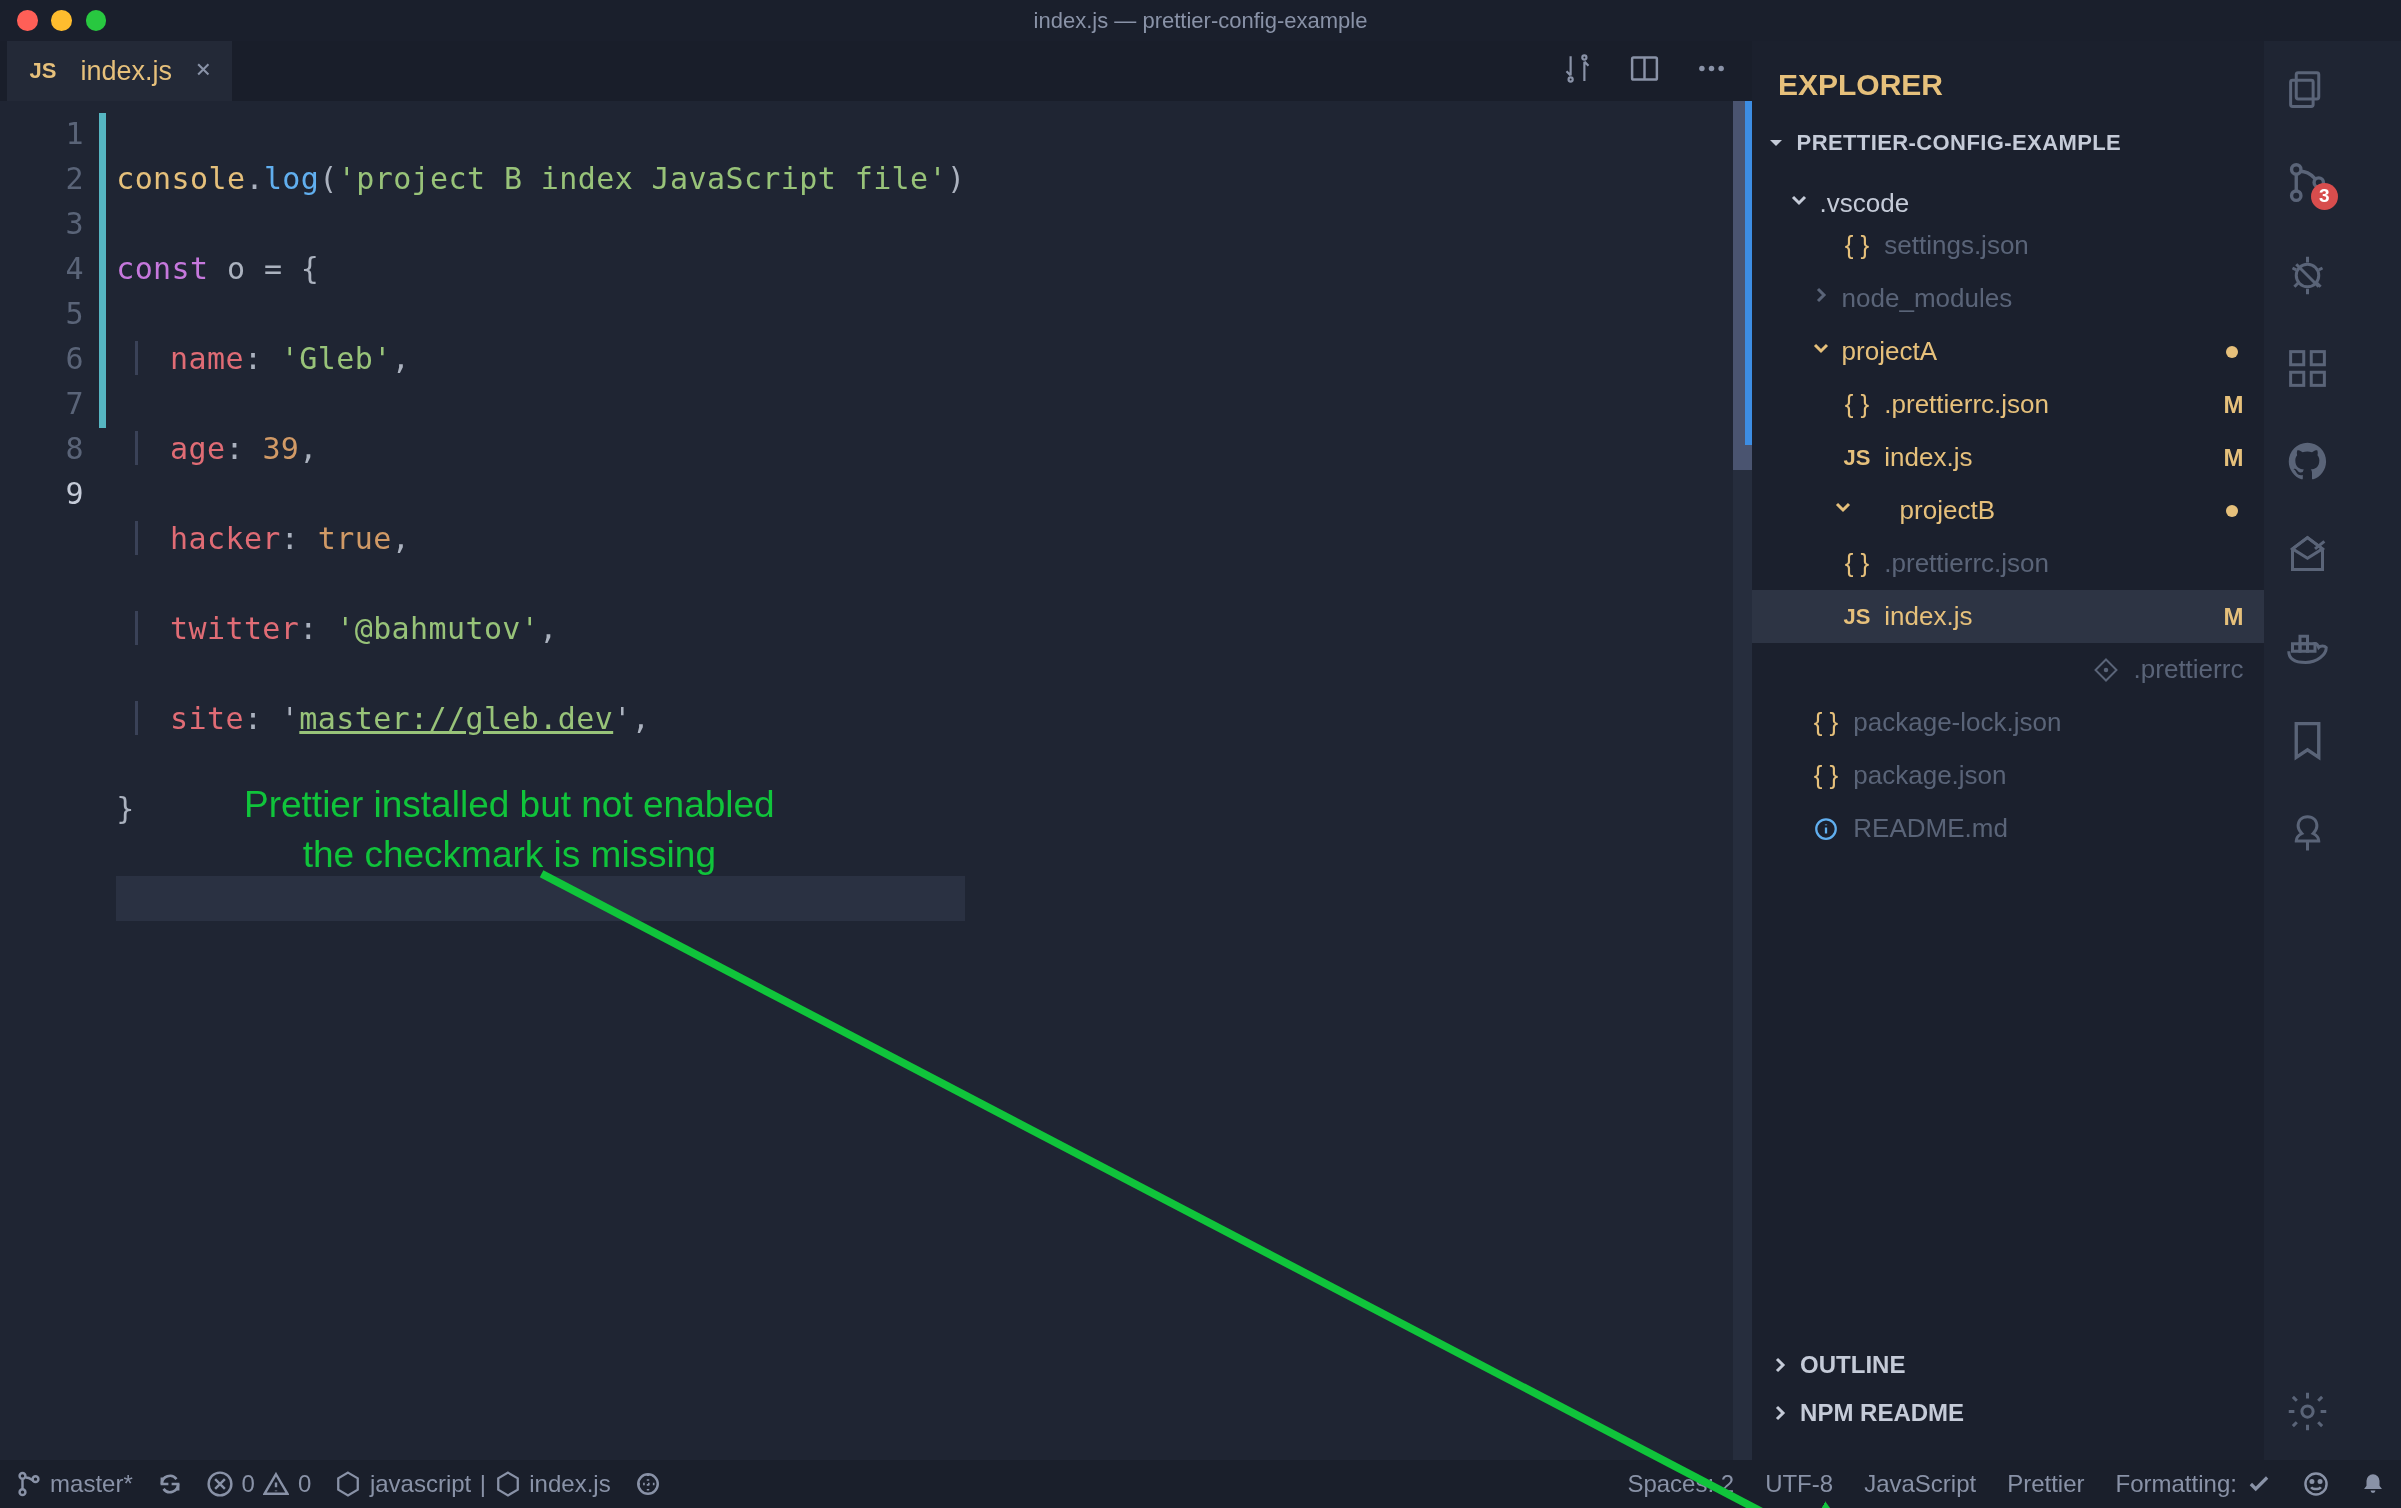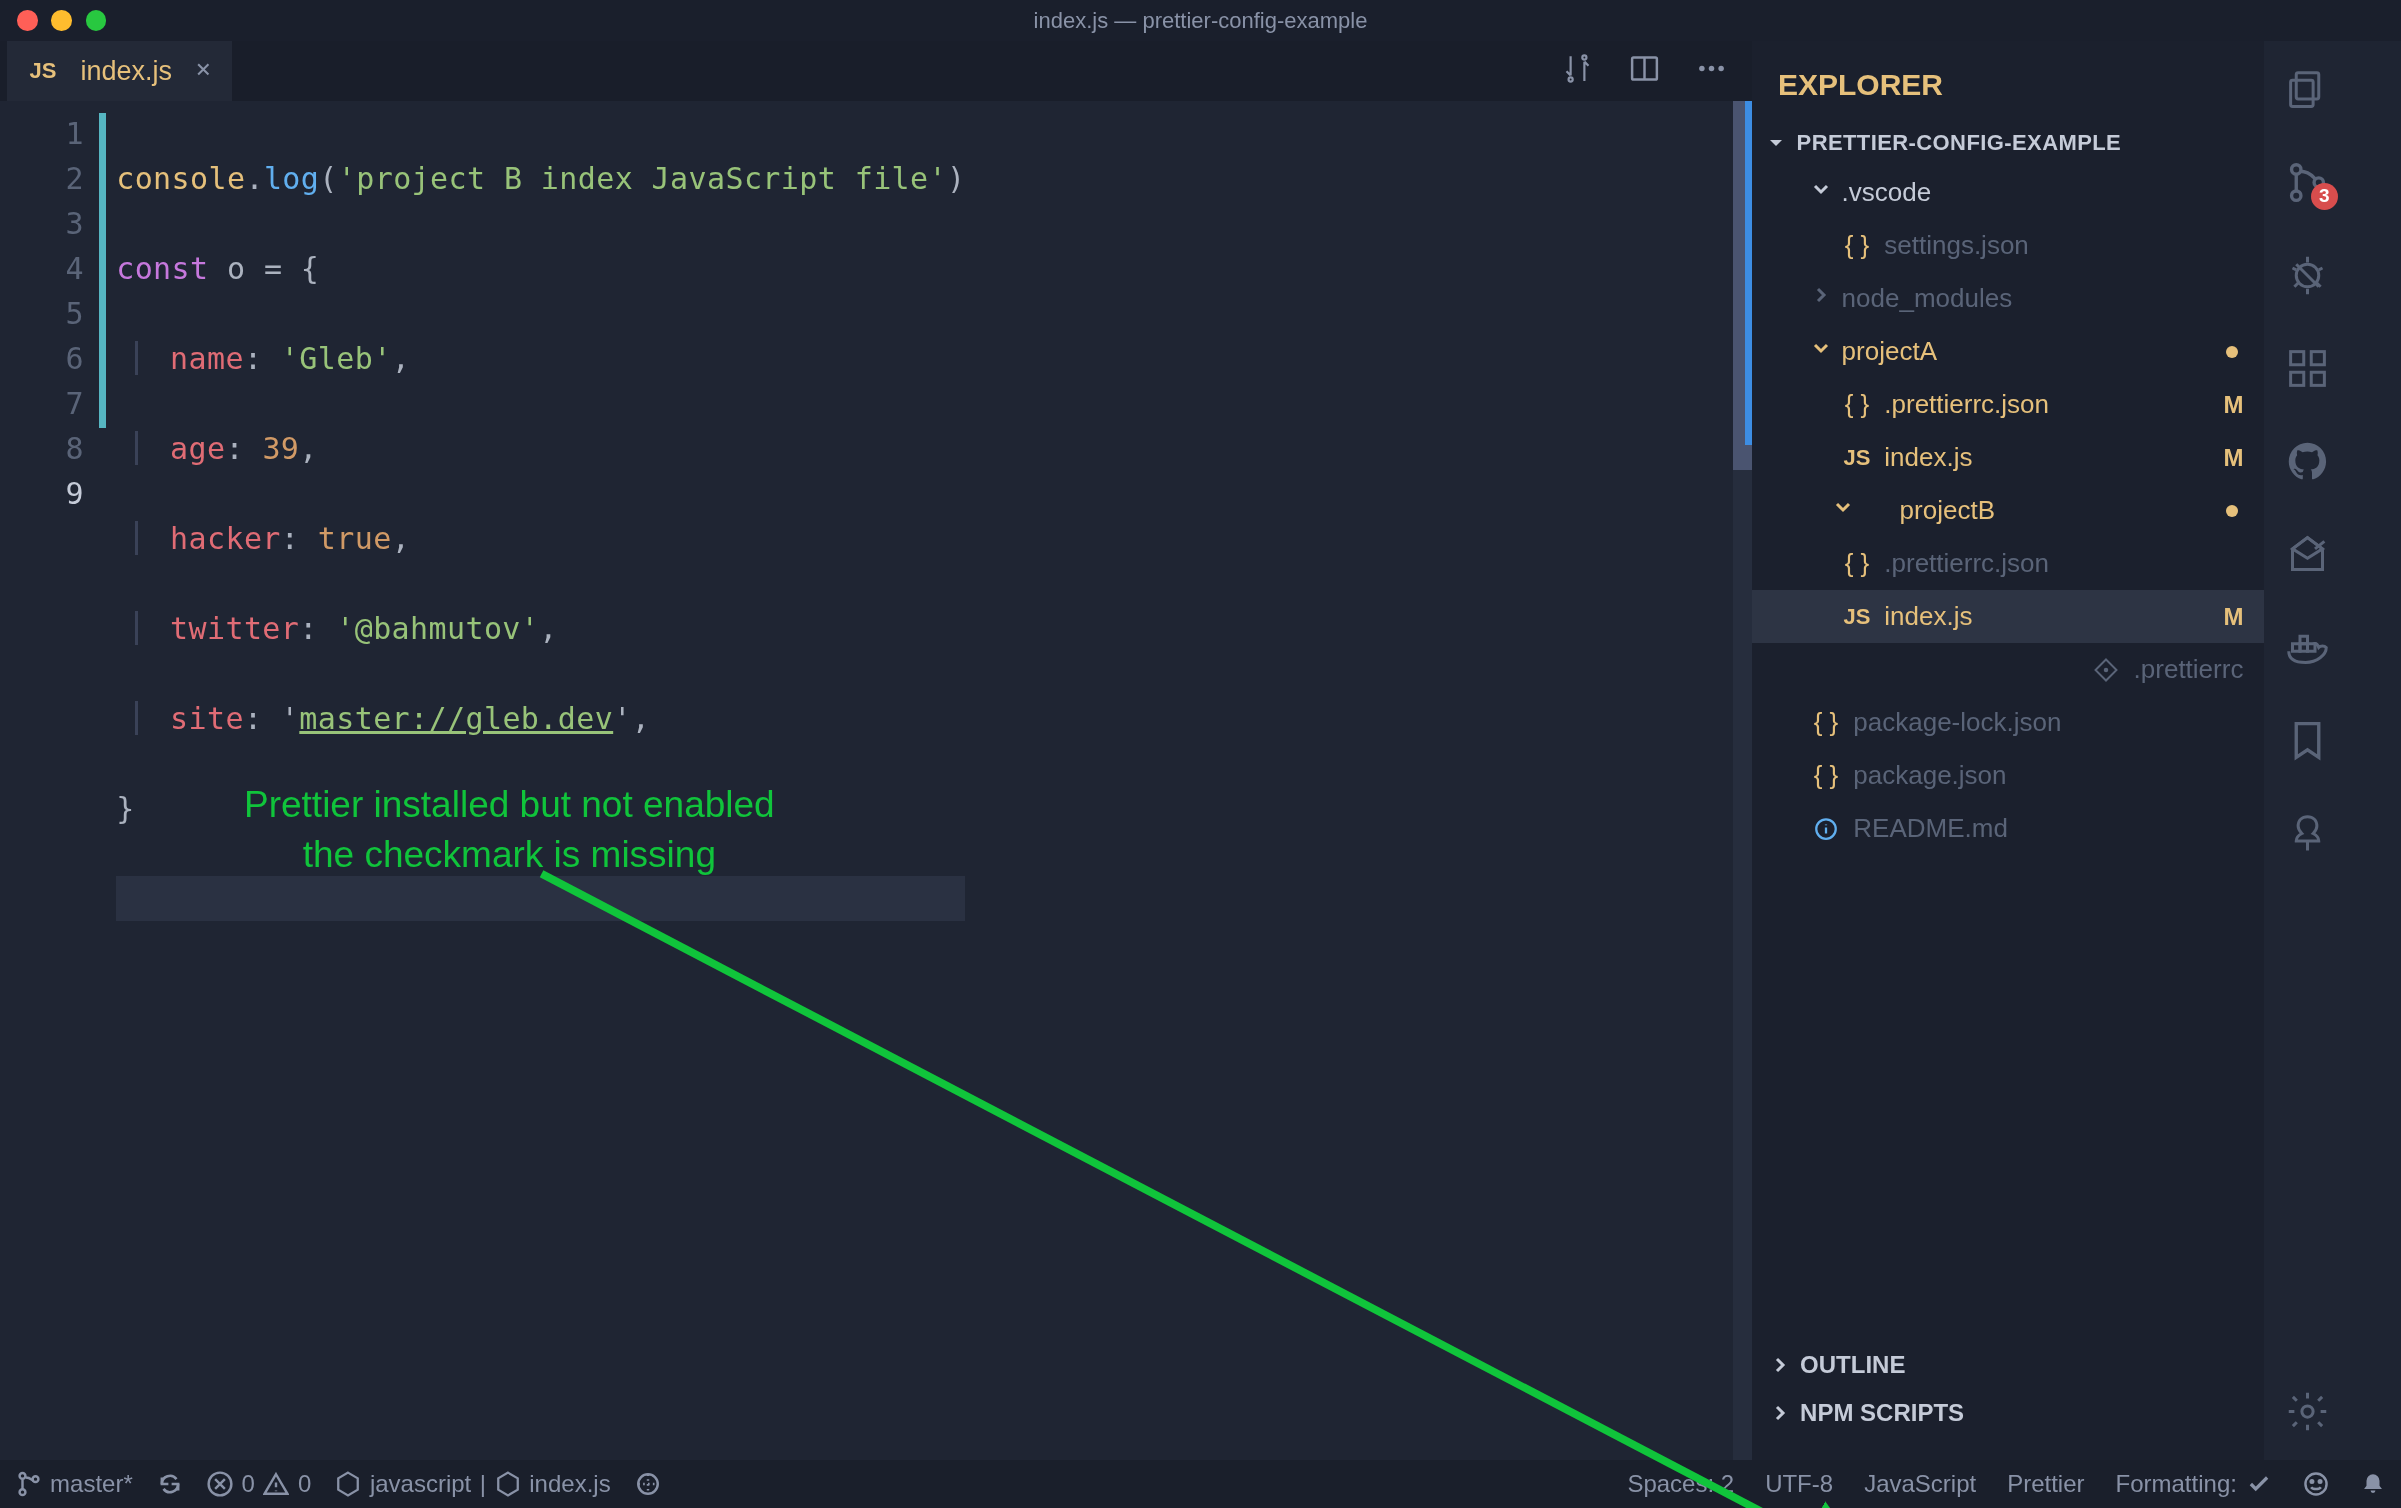--- a/index.html
+++ b/index.html
@@ -211,21 +211,21 @@
 
   <div class="explorer">
     <div class="exp-title">EXPLORER</div>
     <div class="section-hdr bold">
       <span class="chev"><svg viewBox="0 0 16 16" fill="currentColor">
             <path d="M4 6l4 4 4-4"></path>
           </svg></span>
       <span>PRETTIER-CONFIG-EXAMPLE</span>
     </div>
     <div class="tree" id="file-tree">
-        <div class="tree-item" style="padding-left: 57px;">
+        <div class="tree-item" style="padding-left: 35px; align-items: flex-end;">
           <span class="chev" style="margin-right:8.6px;"><svg width="20.6" height="20.6" viewBox="0 0 16 16" fill="none" stroke="currentColor" stroke-width="2">
               <path d="M4 6l4 4 4-4"></path>
             </svg></span>
           <span>.vscode</span>
         </div>
         <div class="tree-item dim" style="padding-left: 88px;">
           <span class="ficon json">{ }</span>
           <span>settings.json</span>
         </div>
         <div class="tree-item dim" style="padding-left: 57px;">
@@ -298,21 +298,21 @@
       <div class="section-hdr">
         <span class="chev"><svg viewBox="0 0 16 16" fill="none" stroke="currentColor" stroke-width="2">
               <path d="M6 4l4 4-4 4"></path>
             </svg></span>
         <span>OUTLINE</span>
       </div>
       <div class="section-hdr">
         <span class="chev"><svg viewBox="0 0 16 16" fill="none" stroke="currentColor" stroke-width="2">
               <path d="M6 4l4 4-4 4"></path>
             </svg></span>
-        <span>NPM SCRIPTS</span>
+        <span>NPM README</span>
       </div>
     </div>
   </div>
 
   <div class="activitybar">
     <div class="act-icon">
       <svg viewBox="0 0 24 24" fill="none" stroke="currentColor" stroke-width="1.6">
           <rect x="6" y="3" width="12" height="14" rx="1"></rect>
           <rect x="3" y="7" width="12" height="14" rx="1"></rect>
         </svg>

